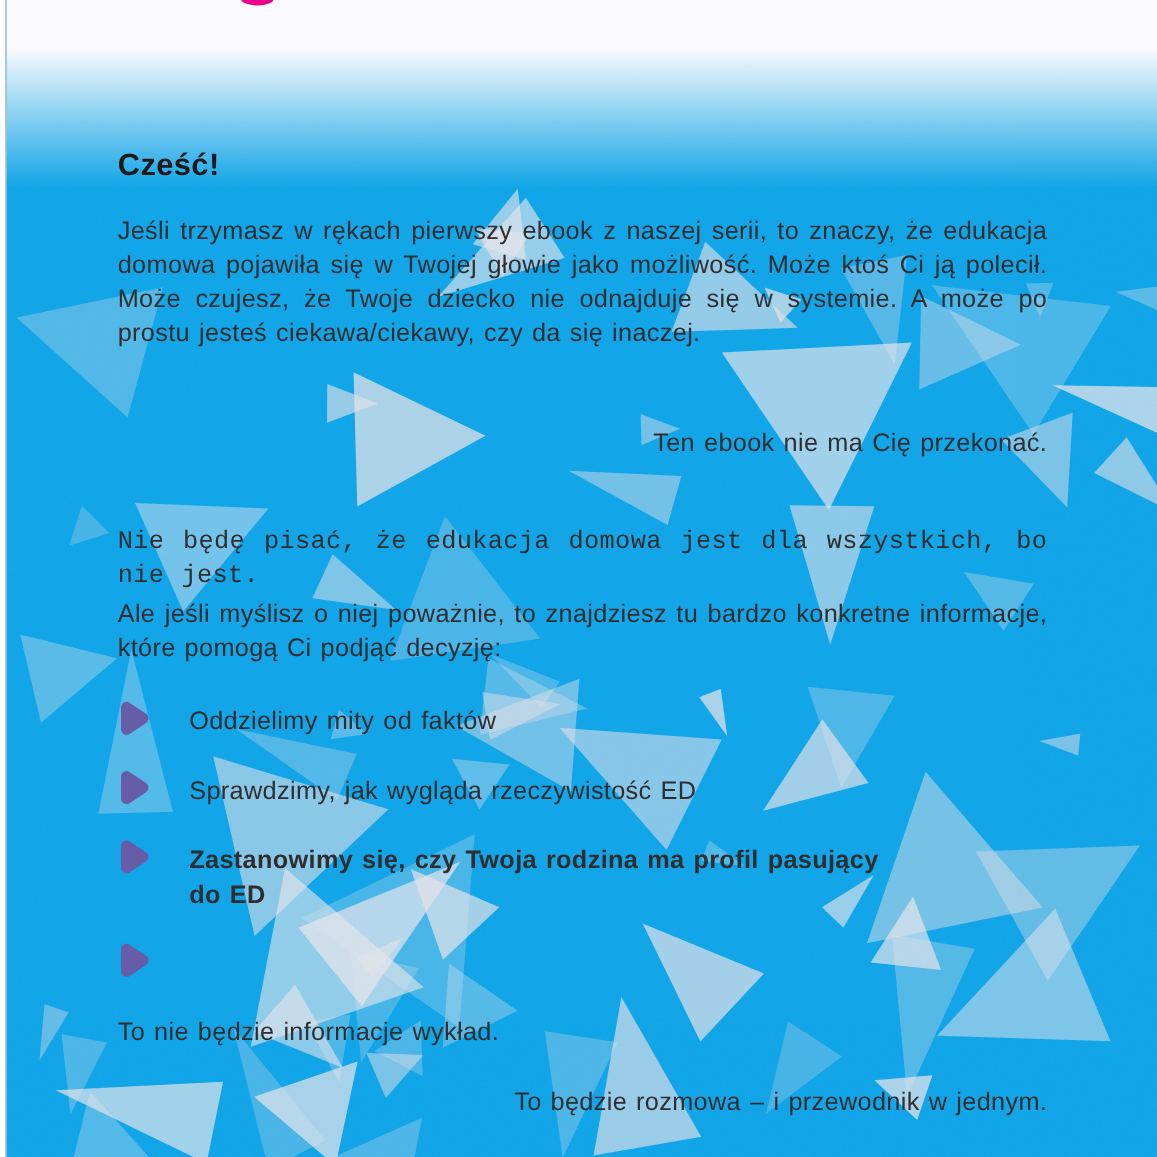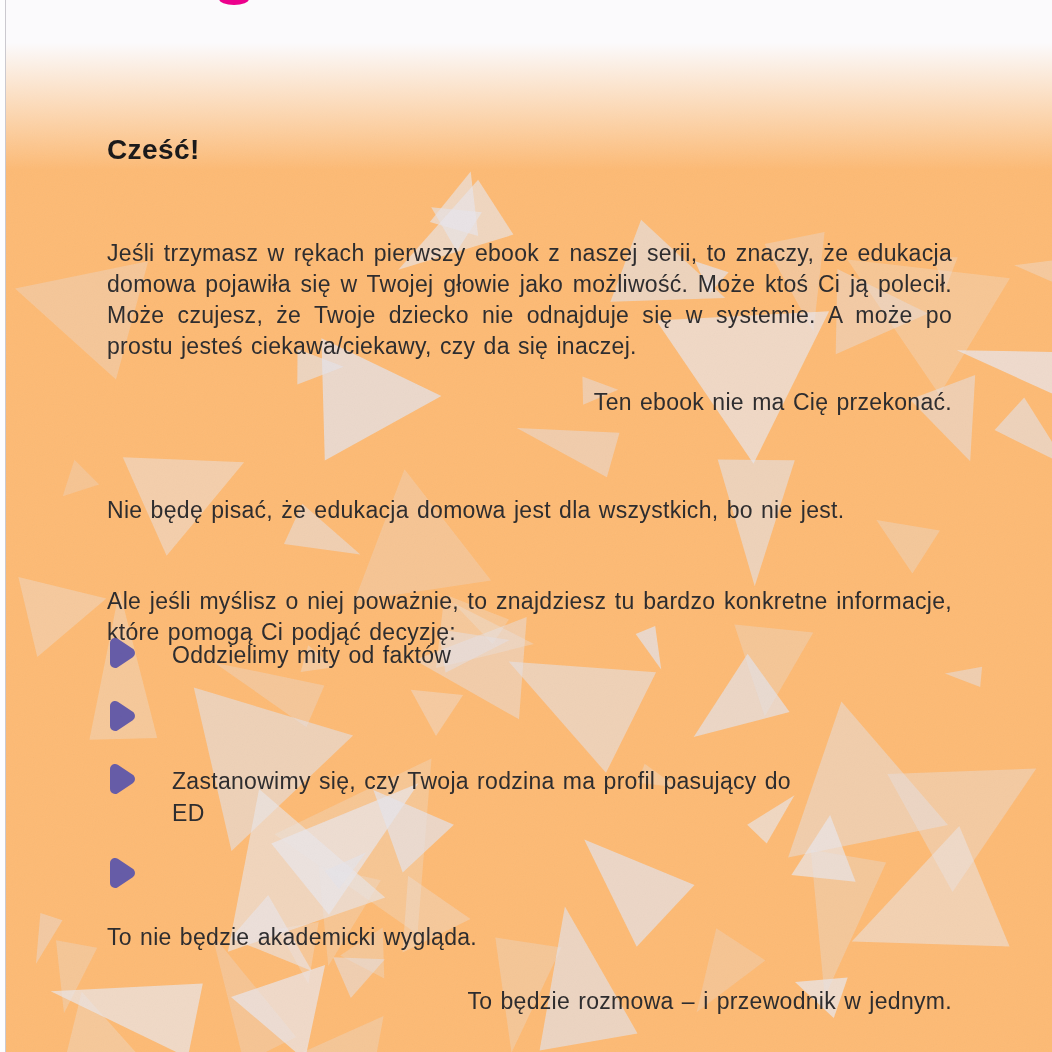--- a/index.html
+++ b/index.html
@@ -1,45 +1,45 @@
 <!DOCTYPE html>
 <html><head>
 <meta charset="utf-8">
 <style>
   html,body{margin:0;padding:0;background:#ffffff;}
   .page{
     position:relative;width:1052px;height:1052px;overflow:hidden;
-    background:#fdba74;
+    background:#0ea5e9;
     font-family:"Liberation Sans",sans-serif;
   }
   .wm,.grain{position:absolute;left:0;top:0;pointer-events:none;}
   .top-fade{position:absolute;left:6px;top:0;width:1046px;height:170px;
     background:linear-gradient(#fbfafc 25%, rgba(251,250,252,0));pointer-events:none;}
   .edge-strip{position:absolute;left:0;top:0;width:5px;height:1052px;background:#fdfdfe;}
   .edge-line{position:absolute;left:5px;top:0;width:1px;height:1052px;background:#cbc9cf;}
   .logo-dot{position:absolute;left:219px;top:-7px;width:30px;height:12px;
     background:#ec008c;border-radius:50%;}
   .blk{
     position:absolute;left:107px;width:845px;margin:0;
     color:#2e2d2f;font-size:23px;line-height:31px;letter-spacing:0.3px;word-spacing:1.5px;
   }
-  .just{text-align:justify;margin-top:44px;}
+  .just{text-align:justify;}
   .title{
     position:absolute;left:107px;top:133px;margin:0;
     font-size:28px;line-height:34px;font-weight:800;letter-spacing:0.4px;color:#1b1a1b;
   }
   #p-intro{top:194px;}
   #p-s1{top:387px;text-align:right;}
-  #p-s2{top:451px;}
+  #p-s2{top:477px;font-family:Liberation Mono, monospace;}
   #p-lead{top:542px;}
   #p-c1{top:922px;}
   #p-c2{top:986px;text-align:right;}
   .bullets{position:absolute;left:0;top:0;width:1052px;height:1052px;margin:0;padding:0;list-style:none;pointer-events:none;}
   .bullet{position:absolute;left:107px;display:flex;align-items:flex-start;}
-  #b0{top:635px;} #b1{top:698px;} #b2{top:761px;} #b3{top:855px;}
+  #b0{top:635px;} #b1{top:698px;} #b2{top:761px;font-weight:bold;} #b3{top:855px;}
   .bullet .icon{flex:none;width:30px;height:36px;margin-right:35px;}
   .bullet .txt{
     display:block;max-width:655px;padding-top:4px;
     color:#2e2d2f;font-size:23px;line-height:32px;letter-spacing:0.3px;word-spacing:1.5px;
   }
 </style>
 </head>
 <body>
 
 <div class="page">
@@ -144,31 +144,32 @@
     <li class="bullet" id="b0">
       <svg class="icon" viewBox="0 0 30 36">
         <path d="M8 8 L8 28 L23 18 Z" fill="#665ca7" stroke="#665ca7" stroke-width="10" stroke-linejoin="round" stroke-linecap="round"></path>
       </svg>
       <span class="txt">Oddzielimy mity od faktów</span>
     </li>
     <li class="bullet" id="b1">
       <svg class="icon" viewBox="0 0 30 36">
         <path d="M8 8 L8 28 L23 18 Z" fill="#665ca7" stroke="#665ca7" stroke-width="10" stroke-linejoin="round" stroke-linecap="round"></path>
       </svg>
+      <span class="txt">Sprawdzimy, jak wygląda rzeczywistość ED</span>
     </li>
     <li class="bullet" id="b2">
       <svg class="icon" viewBox="0 0 30 36">
         <path d="M8 8 L8 28 L23 18 Z" fill="#665ca7" stroke="#665ca7" stroke-width="10" stroke-linejoin="round" stroke-linecap="round"></path>
       </svg>
       <span class="txt">Zastanowimy się, czy Twoja rodzina ma profil pasujący do ED</span>
     </li>
     <li class="bullet" id="b3">
       <svg class="icon" viewBox="0 0 30 36">
         <path d="M8 8 L8 28 L23 18 Z" fill="#665ca7" stroke="#665ca7" stroke-width="10" stroke-linejoin="round" stroke-linecap="round"></path>
       </svg>
     </li>
   </ul>
 
-  <p class="blk" id="p-c1">To nie będzie akademicki wygląda.</p>
+  <p class="blk" id="p-c1">To nie będzie informacje wykład.</p>
 
   <p class="blk" id="p-c2">To będzie rozmowa – i przewodnik w jednym.</p>
 
 </div>
 
 </body></html>

